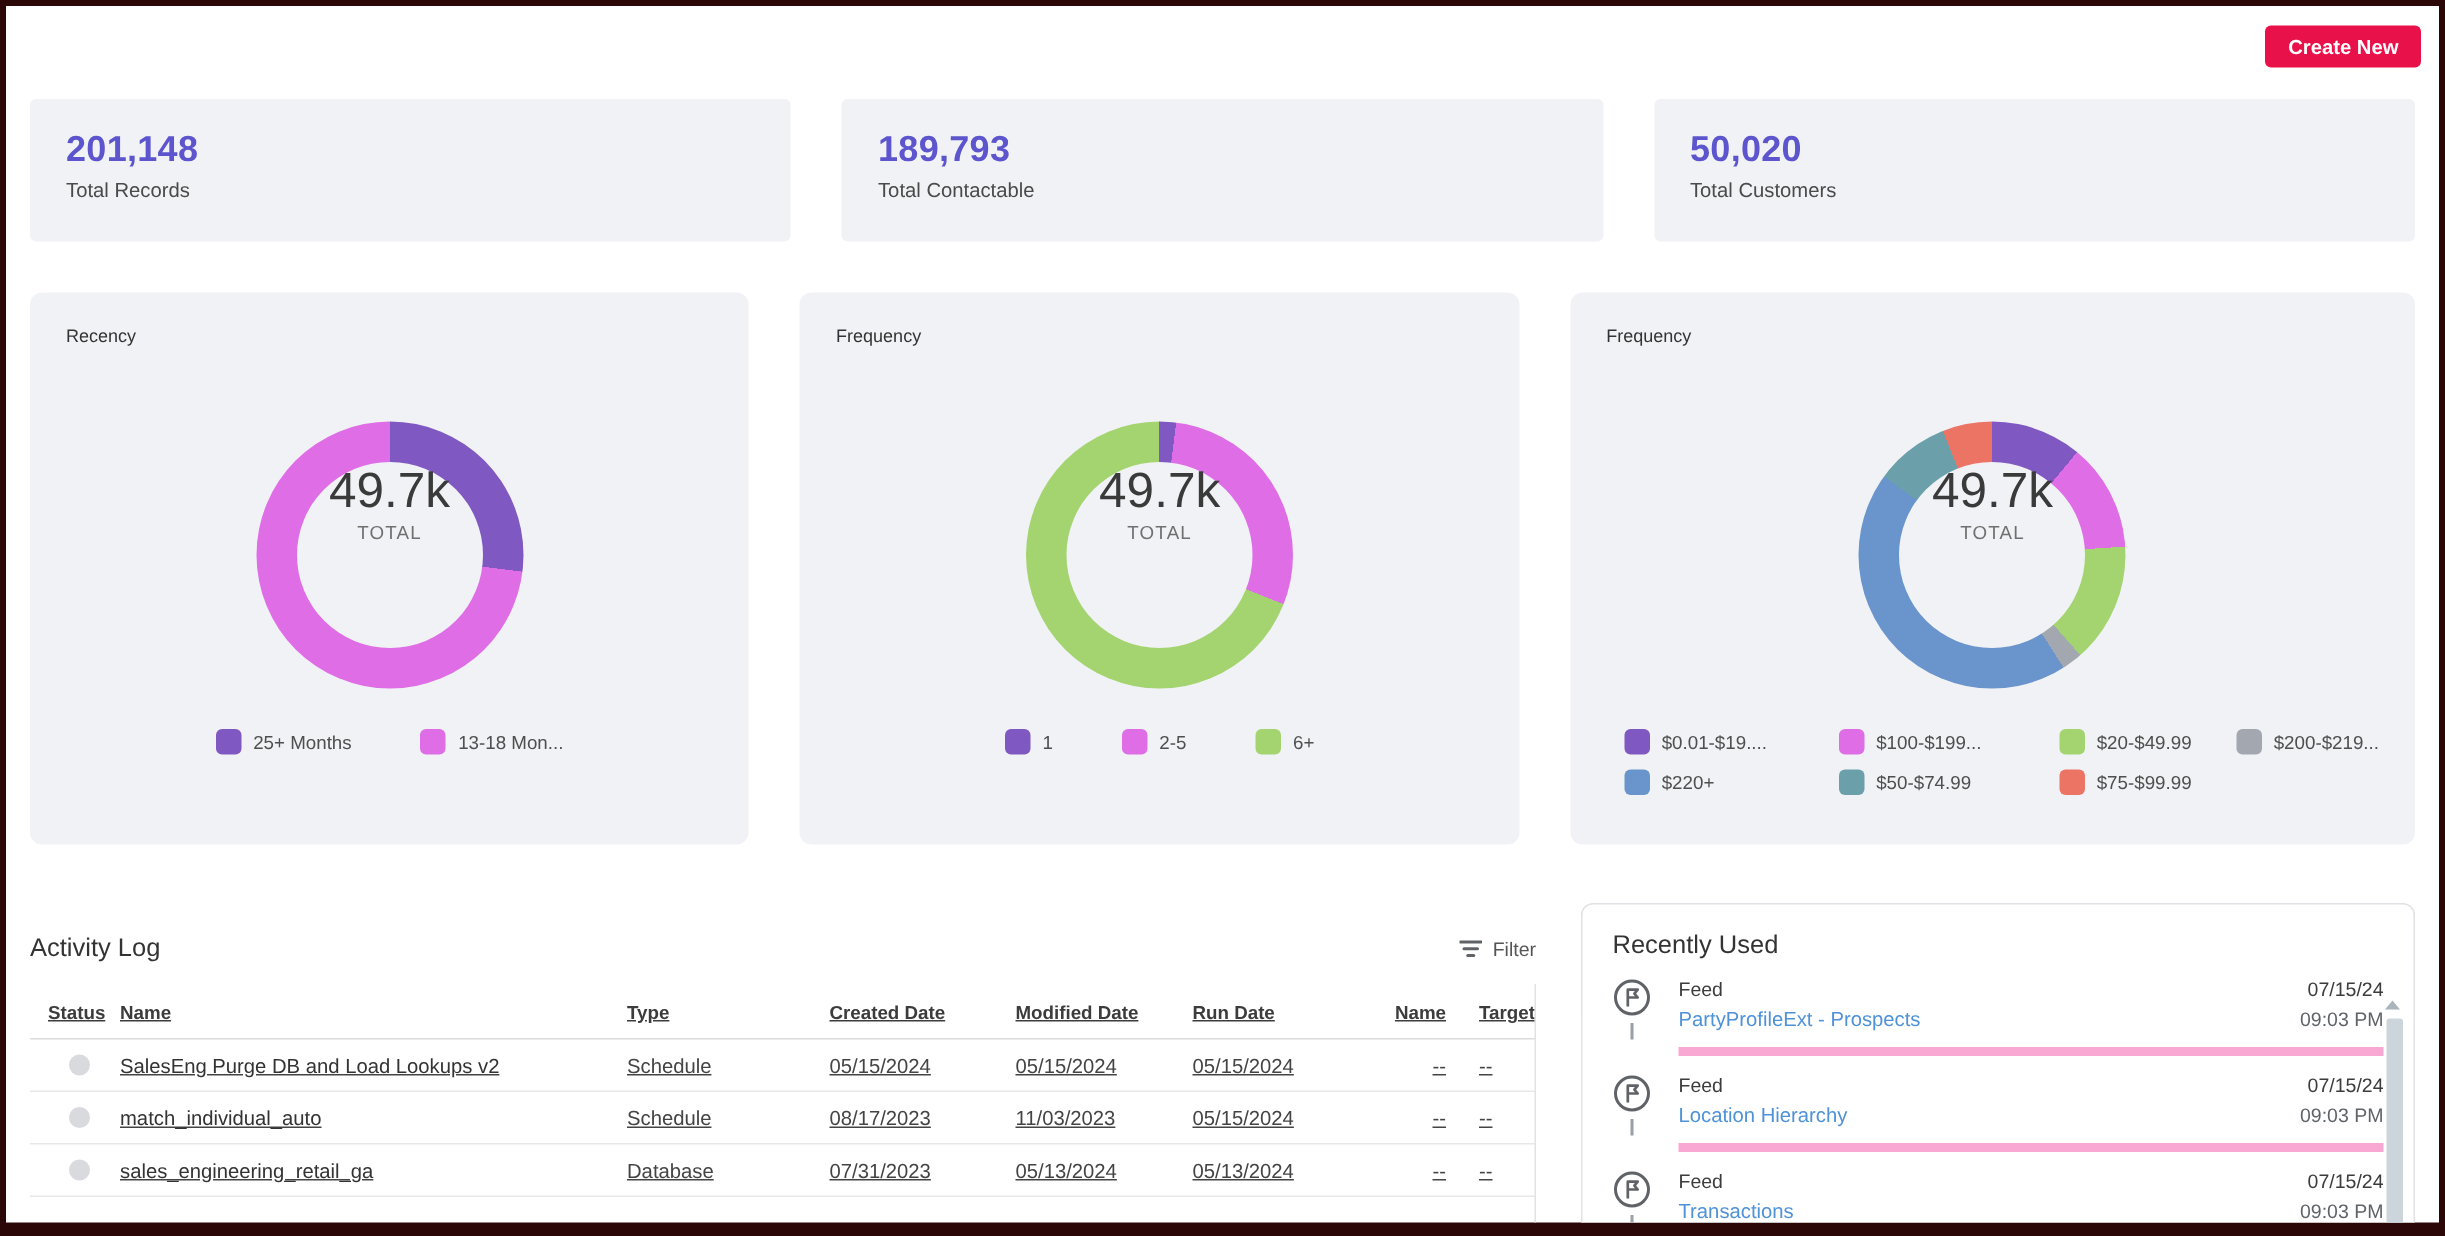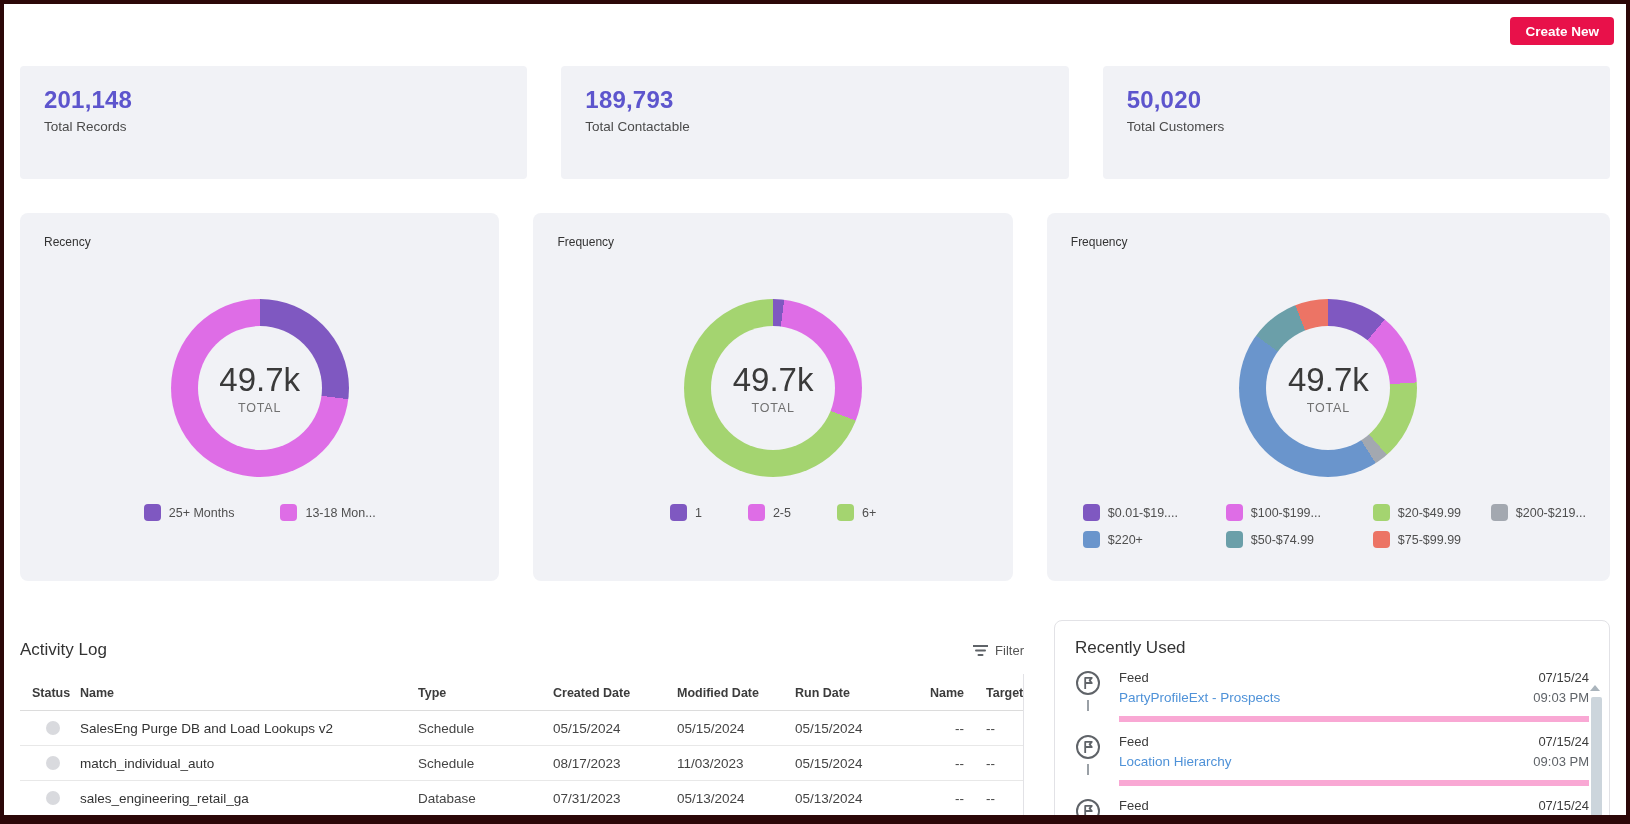--- a/index.html
+++ b/index.html
@@ -16,35 +16,35 @@
   .top-bar { display: flex; justify-content: flex-end; padding: 13px 12px 0 12px; height: 48px; }
   .btn-create {
     background: #e8114a; color: #fff; border: none; border-radius: 4px;
     font-family: "Liberation Sans", sans-serif;
     font-size: 13.5px; font-weight: bold; padding: 7px 15px; cursor: pointer; height: 28px;
   }
   
   .content { padding: 0 16px; }
   .cards-grid { display: grid; grid-template-columns: repeat(3, 1fr); column-gap: 34px; }
   .stat-card {
-    background: #f1f2f6; border-radius: 4px; height: 113px; padding: 20px 24px; margin-top: 14px;
+    background: #f1f2f6; border-radius: 4px; height: 95px; padding: 20px 24px; margin-top: 14px;
   }
   .stat-value { color: #5d55cd; font-size: 24px; font-weight: bold; letter-spacing: 0.2px; }
   .stat-label { color: #4a4a4a; font-size: 13.5px; margin-top: 5px; }
   
   .chart-card {
     background: #f1f2f6; border-radius: 8px; height: 368px; padding: 22px 24px; margin-top: 34px;
     position: relative;
   }
   .chart-title { color: #333; font-size: 12px; font-weight: 500; }
   .donut-wrap { display: flex; justify-content: center; margin-top: 50px; }
   .donut { width: 178px; height: 178px; border-radius: 50%; position: relative; }
   .donut-hole {
     position: absolute; left: 27px; top: 27px; width: 124px; height: 124px; border-radius: 50%;
-    background: #f1f2f6; display: flex; flex-direction: column; align-items: center; justify-content: center;
+    background: #f1f2f6; display: flex; flex-direction: column; align-items: center; justify-content: flex-start;
   }
   .donut-total { color: #3a3a3a; font-size: 33px; font-weight: 500; }
   .donut-total-label { color: #707070; font-size: 12.5px; letter-spacing: 0.8px; margin-top: 2px; }
   .legend-row { display: flex; justify-content: center; column-gap: 46px; margin-top: 27px; }
   .legend-grid {
     display: grid; grid-template-columns: 143px 147px 118px auto; row-gap: 10px; column-gap: 0;
     margin-top: 27px; padding-left: 12px;
   }
   .legend-item { display: flex; align-items: center; white-space: nowrap; cursor: pointer; }
   .chip { width: 17px; height: 17px; border-radius: 4px; flex: 0 0 17px; }
@@ -52,20 +52,21 @@
   
   .bottom-section { display: flex; margin-top: 39px; align-items: flex-start; }
   .activity { width: 1004px; padding-top: 20px; position: relative; }
   .activity-head { display: flex; justify-content: space-between; align-items: center; }
   .section-title { color: #333; font-size: 17px; font-weight: 500; }
   .filter-btn { display: flex; align-items: center; gap: 7px; color: #555; font-size: 13px; cursor: pointer; }
   .table-head, .table-row {
     display: grid;
     grid-template-columns: 48px 338px 135px 124px 118px 128px 55px 58px;
     align-items: center;
+    text-decoration: underline;
   }
   .table-head { margin-top: 26px; padding-bottom: 10px; border-bottom: 1px solid #dcdcdc;
     color: #3c3c3c; font-size: 12.5px; font-weight: bold; }
   .table-head > div, .table-row > div { padding-left: 12px; }
   .col-count { text-align: right; padding-left: 0 !important; padding-right: 2px; }
   .col-target { padding-left: 20px !important; }
   .table-row { height: 35px; border-bottom: 1px solid #e8e8e8; font-size: 13.5px; color: #444; }
   .cell-name { color: #333; font-weight: 500; cursor: pointer; }
   .status-dot { width: 14px; height: 14px; border-radius: 50%; background: #d9dade; margin-left: 14px; }
   .activity-divider { position: absolute; left: 1003px; top: 54px; bottom: -40px; width: 1px; background: #e2e2e6; }

